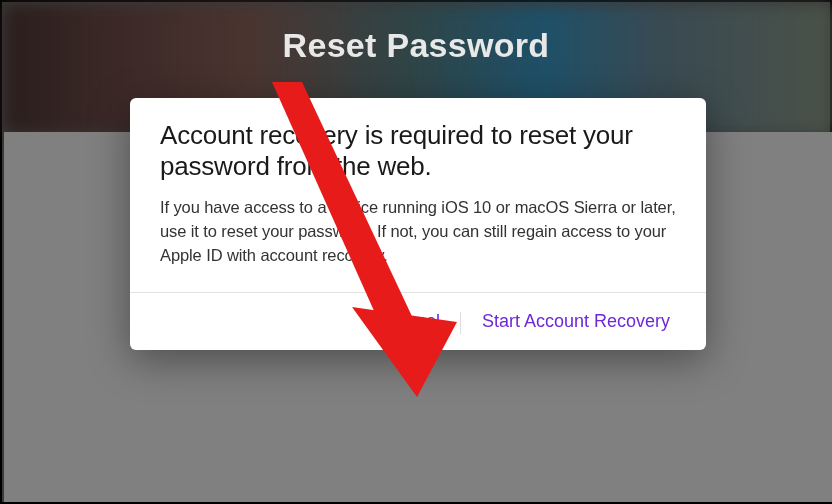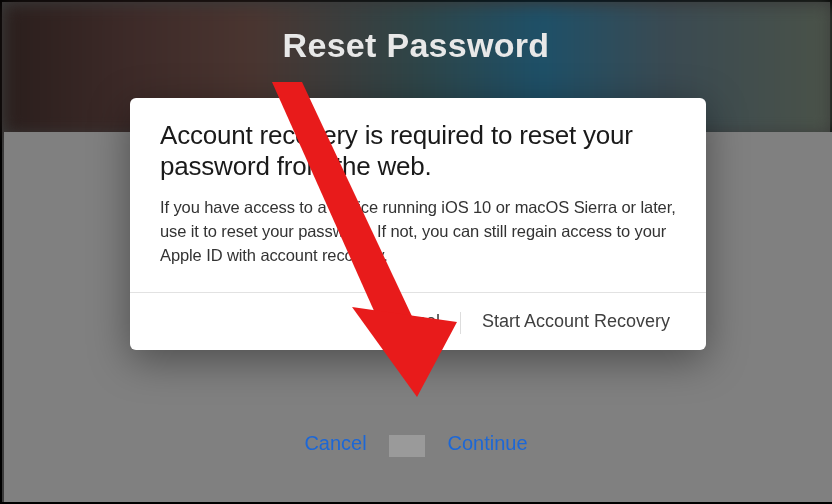--- a/index.html
+++ b/index.html
@@ -101,21 +101,21 @@
       letter-spacing: -0.1px;
     }
     .modal-footer {
       border-top: 1px solid #e2e2e2;
       padding: 14px 22px;
       text-align: right;
     }
     .modal-footer button {
       background: none;
       border: none;
-      color: #404040;
+      color: #6d28d9;
       font-size: 18px;
       font-weight: 400;
       cursor: pointer;
       padding: 4px 14px;
       font-family: inherit;
     }
     .modal-footer .sep {
       display: inline-block;
       width: 1px;
       height: 22px;
@@ -136,25 +136,20 @@
 </head>
 <body>
 
 <div class="outer-frame">
   <div class="blurred-bg"></div>
 
   <div class="page-title">Reset Password</div>
 
   <div class="gray-section"></div>
 
-  <div class="underlay-buttons">
-    <span>Cancel</span>
-    <span class="underlay-sep"></span>
-    <span>Continue</span>
-  </div>
 
   <div class="modal">
     <div class="modal-body">
       <div class="modal-heading">Account recovery is required to reset your password from the web.</div>
       <div class="modal-text">If you have access to a device running iOS 10 or macOS Sierra or later, use it to reset your password. If not, you can still regain access to your Apple ID with account recovery.</div>
     </div>
     <div class="modal-footer">
       <button>Cancel</button>
       <span class="sep"></span>
       <button>Start Account Recovery</button>

